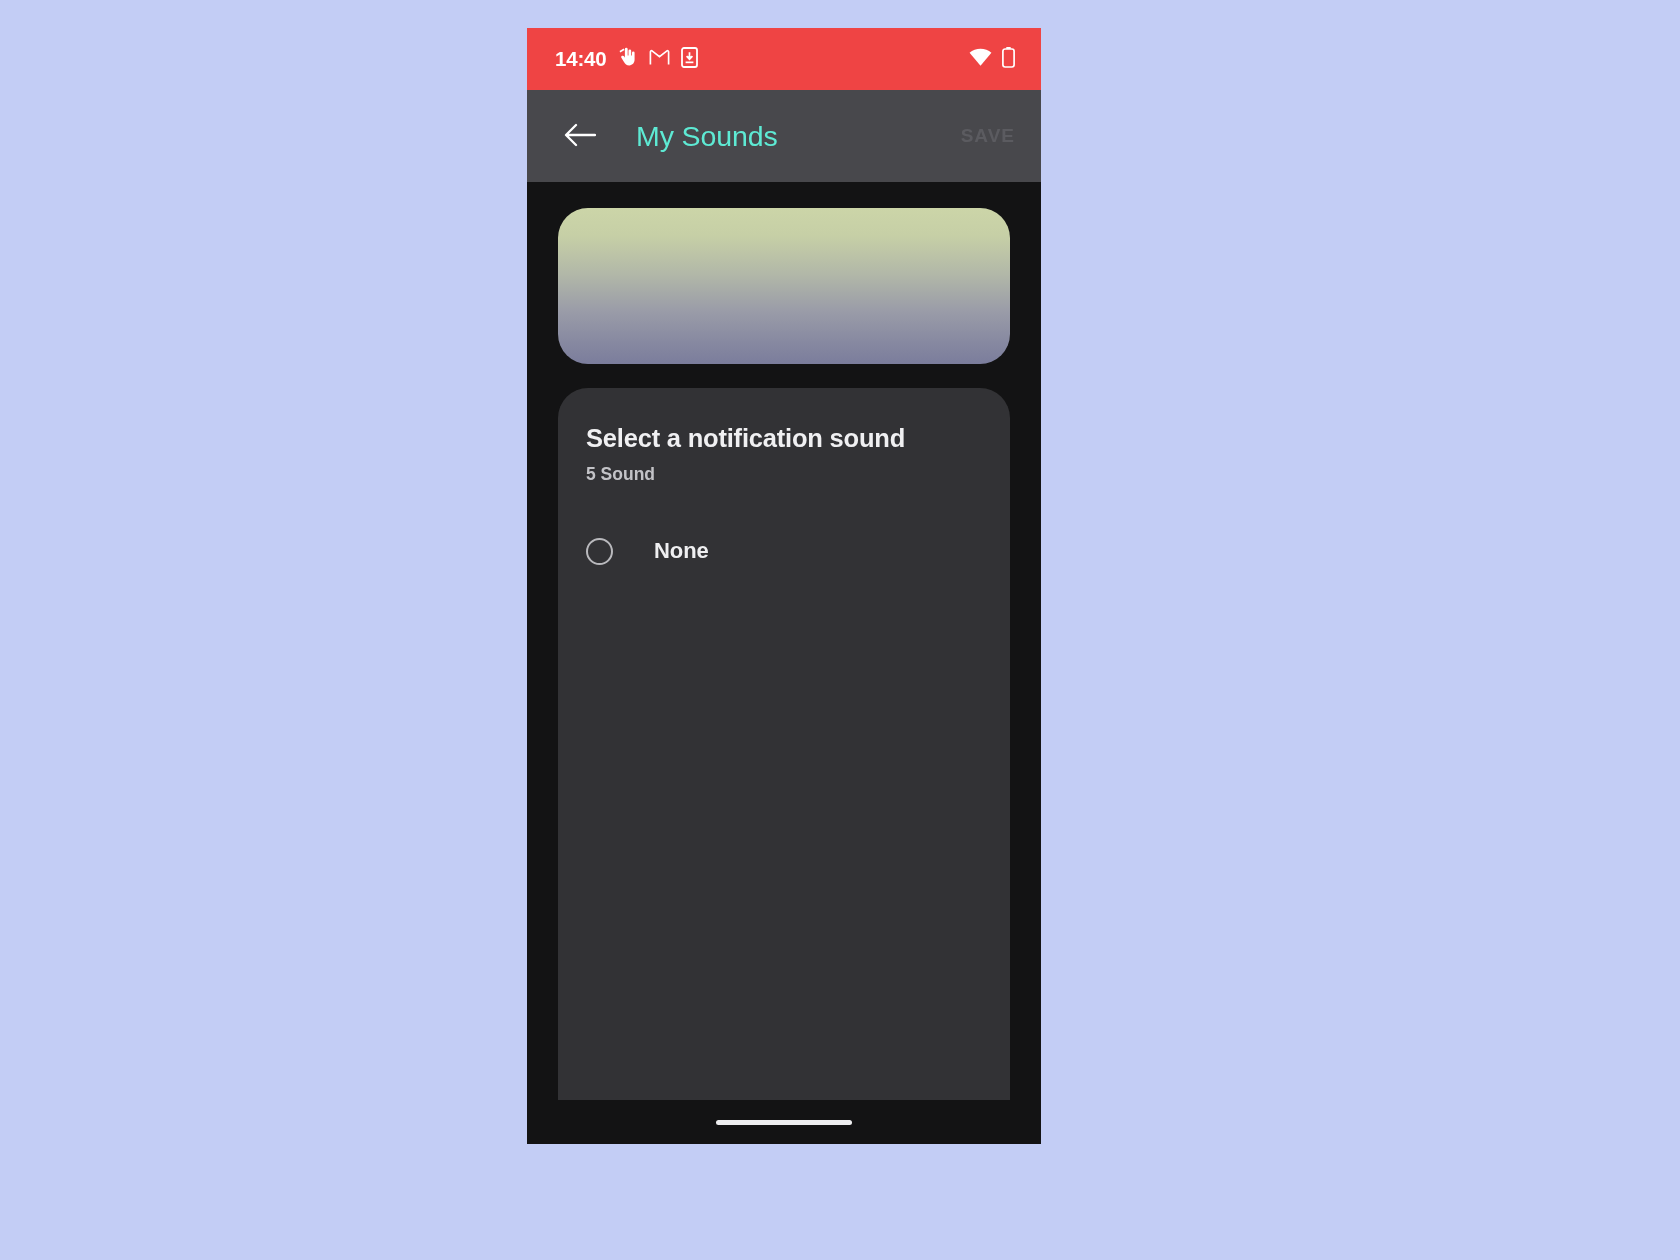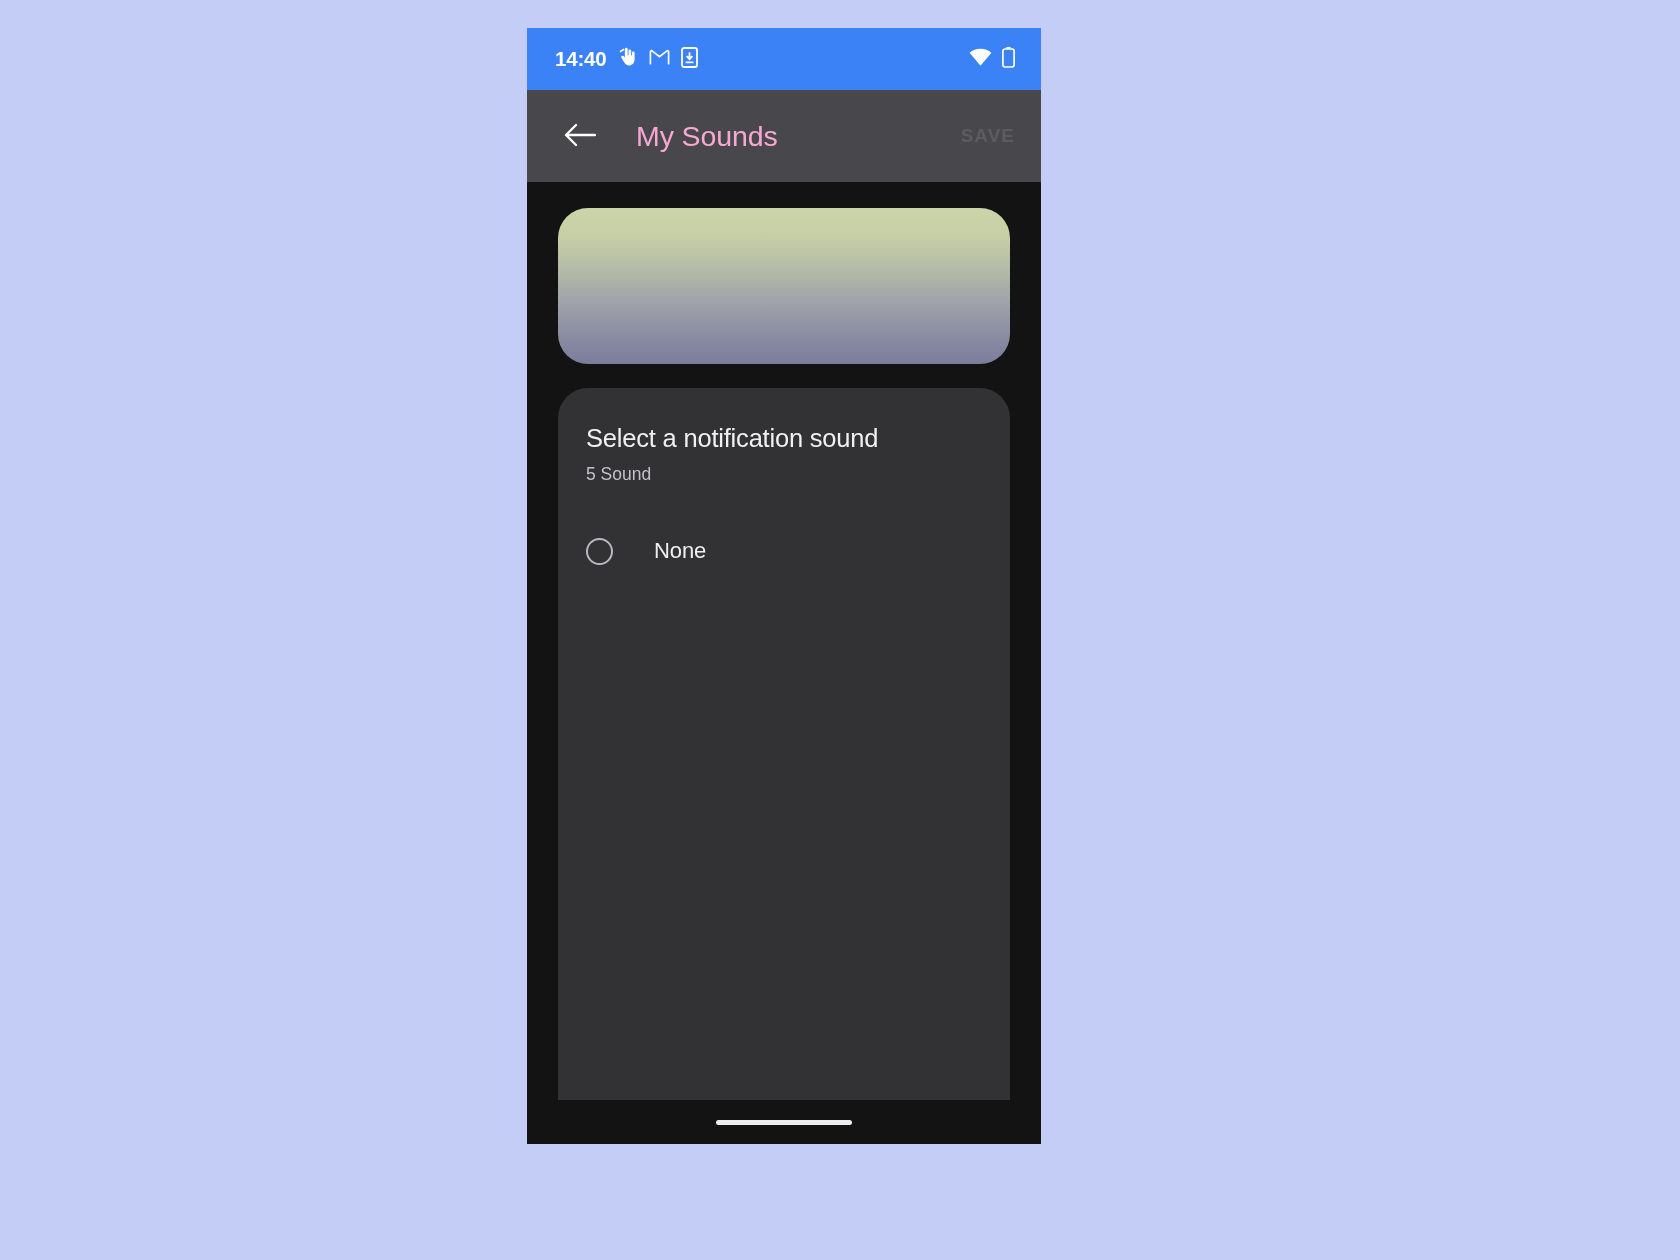--- a/index.html
+++ b/index.html
@@ -20,21 +20,21 @@
     width: 514px; height: 1116px;
     background: #131314;
     overflow: hidden;
     display: flex;
     flex-direction: column;
   }
 
   
   #status-bar {
     height: 62px;
-    background: #3b82f6;
+    background: #ef4444;
     display: flex;
     align-items: center;
     padding: 0 26px 0 28px;
     flex: none;
     position: relative;
   }
   #status-left {
     display: flex;
     align-items: center;
     gap: 11px;
@@ -61,21 +61,21 @@
     align-items: center;
     padding: 0 22px 0 30px;
     flex: none;
   }
   #back-button {
     width: 46px; height: 46px;
     display: flex; align-items: center; justify-content: center;
     flex: none;
   }
   #app-title {
-    color: #f9a8d4;
+    color: #5eead4;
     font-size: 28.5px;
     font-weight: normal;
     margin-left: 33px;
     letter-spacing: -0.1px;
     white-space: nowrap;
   }
   #save-button {
     margin-left: auto;
     color: #5b5b60;
     font-size: 19px;
@@ -88,20 +88,21 @@
 
   
   #content {
     flex: 1;
     background: #131314;
     padding: 26px 31px 0 31px;
     display: flex;
     flex-direction: column;
     position: relative;
     overflow: hidden;
+    font-weight: bold;
   }
 
   #preview-banner {
     height: 156px;
     border-radius: 30px;
     flex: none;
     background: linear-gradient(180deg,
         #ccd5a8 0%,
         #c6cfa6 18%,
         #b2b8a8 42%,

